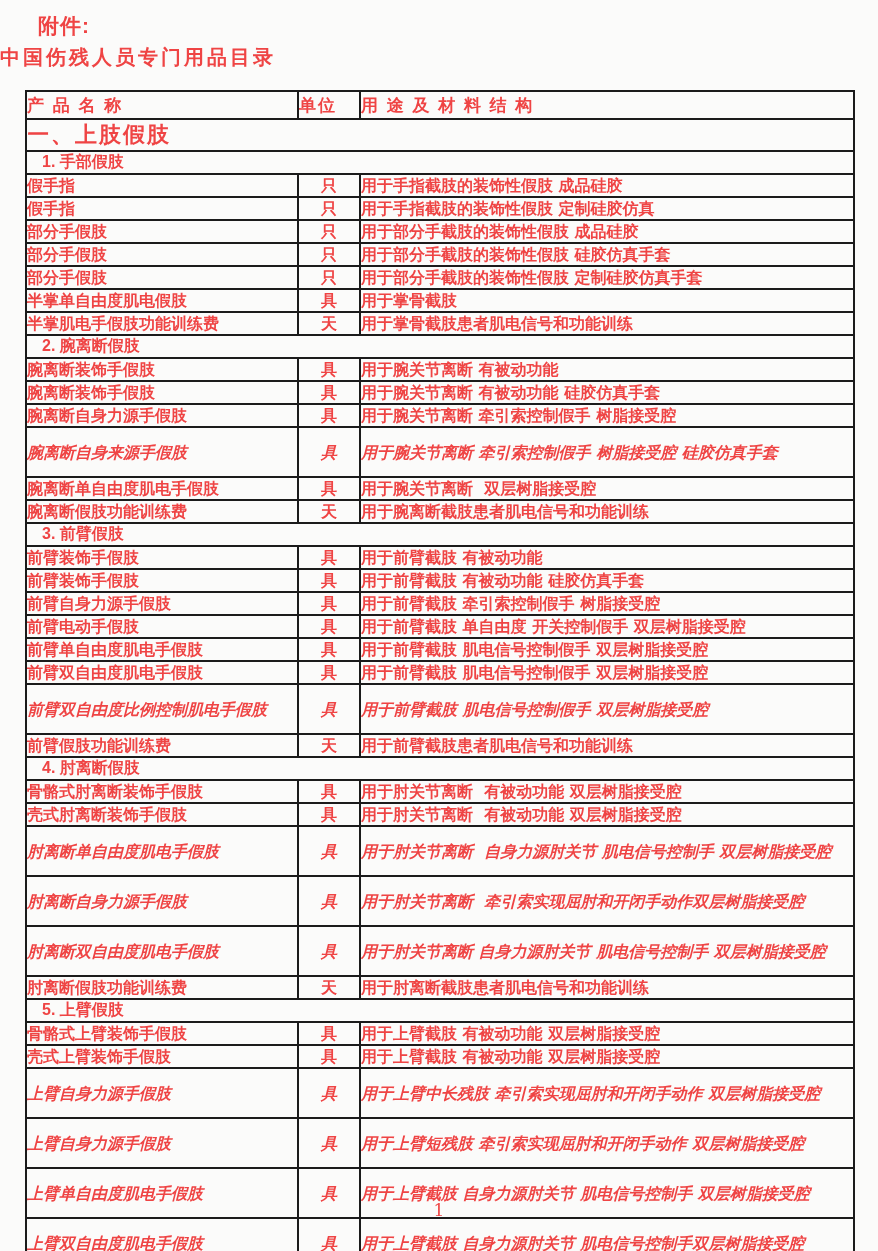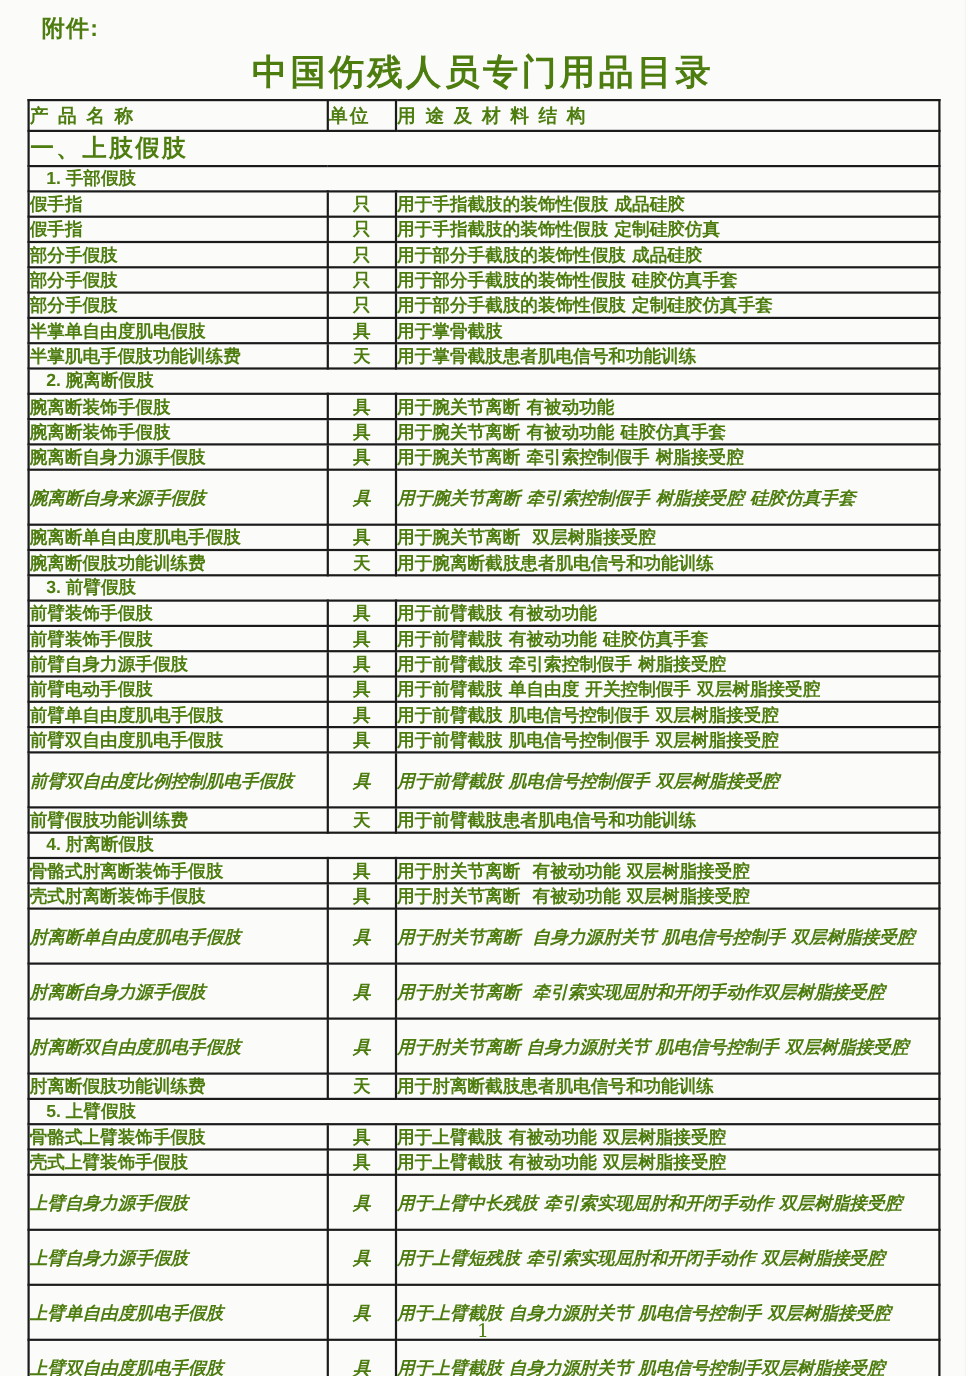--- a/index.html
+++ b/index.html
@@ -7,39 +7,38 @@
     padding: 0;
     background: #e8e8e8;
     font-family: "Liberation Sans", sans-serif;
   }
   .page {
     position: relative;
     width: 878px;
     height: 1251px;
     margin: 0 auto;
     background: #fbfbfa;
-    color: #4d7c0f;
+    color: #ef4444;
     overflow: hidden;
   }
   .attachment-label {
     position: absolute;
     left: 38px;
     top: 12px;
     font-size: 21px;
     font-weight: bold;
     letter-spacing: 1px;
   }
   .doc-title {
     position: absolute;
     top: 44px;
     left: 0;
     width: 100%;
     margin: 0;
-    text-align: center;
-    font-size: 32px;
+    font-size: 20px;
     font-weight: bold;
     letter-spacing: 3px;
   }
   table.catalog {
     position: absolute;
     left: 25px;
     top: 90px;
     width: 828px;
     border-collapse: collapse;
     table-layout: fixed;

